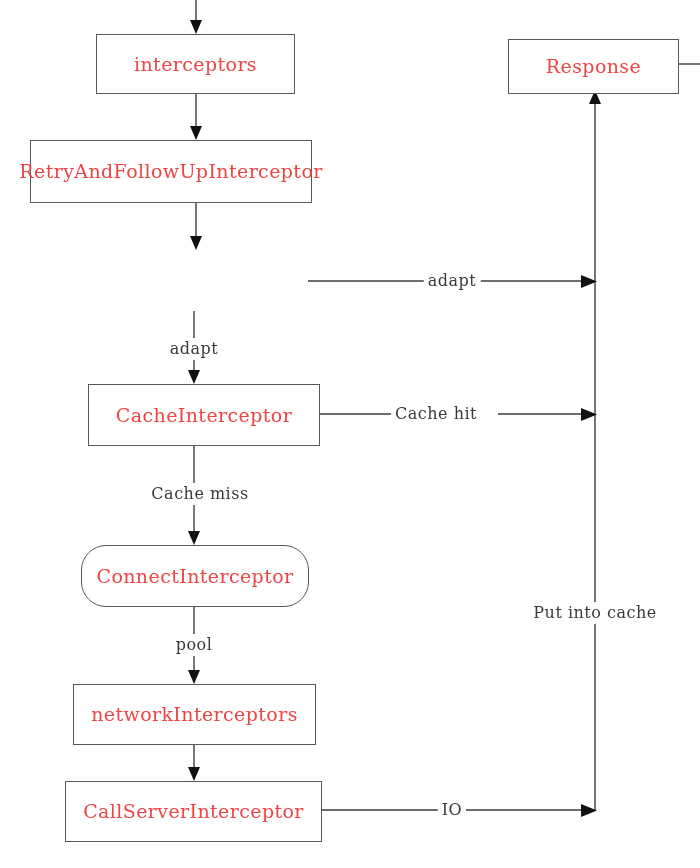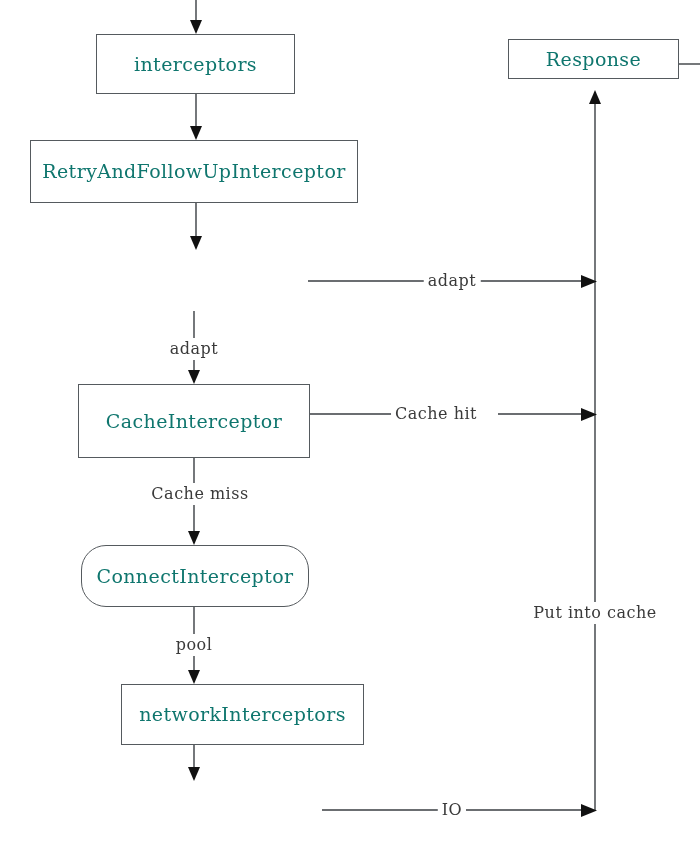--- a/index.html
+++ b/index.html
@@ -25,21 +25,21 @@
     height: 868px;
   }
   .node {
     position: absolute;
     box-sizing: border-box;
     border: 1px solid #555a5e;
     background: #ffffff;
     display: flex;
     align-items: center;
     justify-content: center;
-    color: #0f766e;
+    color: #ef4444;
     font-family: "DejaVu Serif", serif;
     letter-spacing: 0.4px;
     white-space: nowrap;
   }
   .node-label {
     display: block;
     line-height: 1;
   }
   .edge-label {
     position: absolute;
@@ -140,39 +140,42 @@
         <line x1="679" y1="64" x2="700" y2="64"></line>
       </g>
 
     </g>
   </svg>
 
   <div class="node" style="left:96px; top:34px; width:199px; height:60px; font-size:19px;">
     <span class="node-label">interceptors</span>
   </div>
 
-  <div class="node" style="left:30px; top:140px; width:328px; height:63px; font-size:19px;">
+  <div class="node" style="left:30px; top:140px; width:282px; height:63px; font-size:19px;">
     <span class="node-label">RetryAndFollowUpInterceptor</span>
   </div>
 
 
-  <div class="node" style="left:78px; top:384px; width:232px; height:74px; font-size:19px;">
+  <div class="node" style="left:88px; top:384px; width:232px; height:62px; font-size:19px;">
     <span class="node-label">CacheInterceptor</span>
   </div>
 
   <div class="node" style="left:81px; top:545px; width:228px; height:62px; font-size:19px;border-radius:25px;">
     <span class="node-label">ConnectInterceptor</span>
   </div>
 
-  <div class="node" style="left:73px; top:684px; width:243px; height:61px; font-size:19px;margin-left:48px;">
+  <div class="node" style="left:73px; top:684px; width:243px; height:61px; font-size:19px;">
     <span class="node-label">networkInterceptors</span>
   </div>
 
+  <div class="node" style="left:65px; top:781px; width:257px; height:61px; font-size:19px;">
+    <span class="node-label">CallServerInterceptor</span>
+  </div>
 
-  <div class="node" style="left:508px; top:39px; width:171px; height:40px; font-size:19px;">
+  <div class="node" style="left:508px; top:39px; width:171px; height:55px; font-size:19px;">
     <span class="node-label">Response</span>
   </div>
 
   <div class="edge-label" style="left:194px; top:349px; font-size:16px;">adapt</div>
 
   <div class="edge-label" style="left:200px; top:494px; font-size:16px;">Cache miss</div>
 
   <div class="edge-label" style="left:194px; top:645px; font-size:16px;">pool</div>
 
   <div class="edge-label" style="left:452px; top:281px; font-size:16px;">adapt</div>

